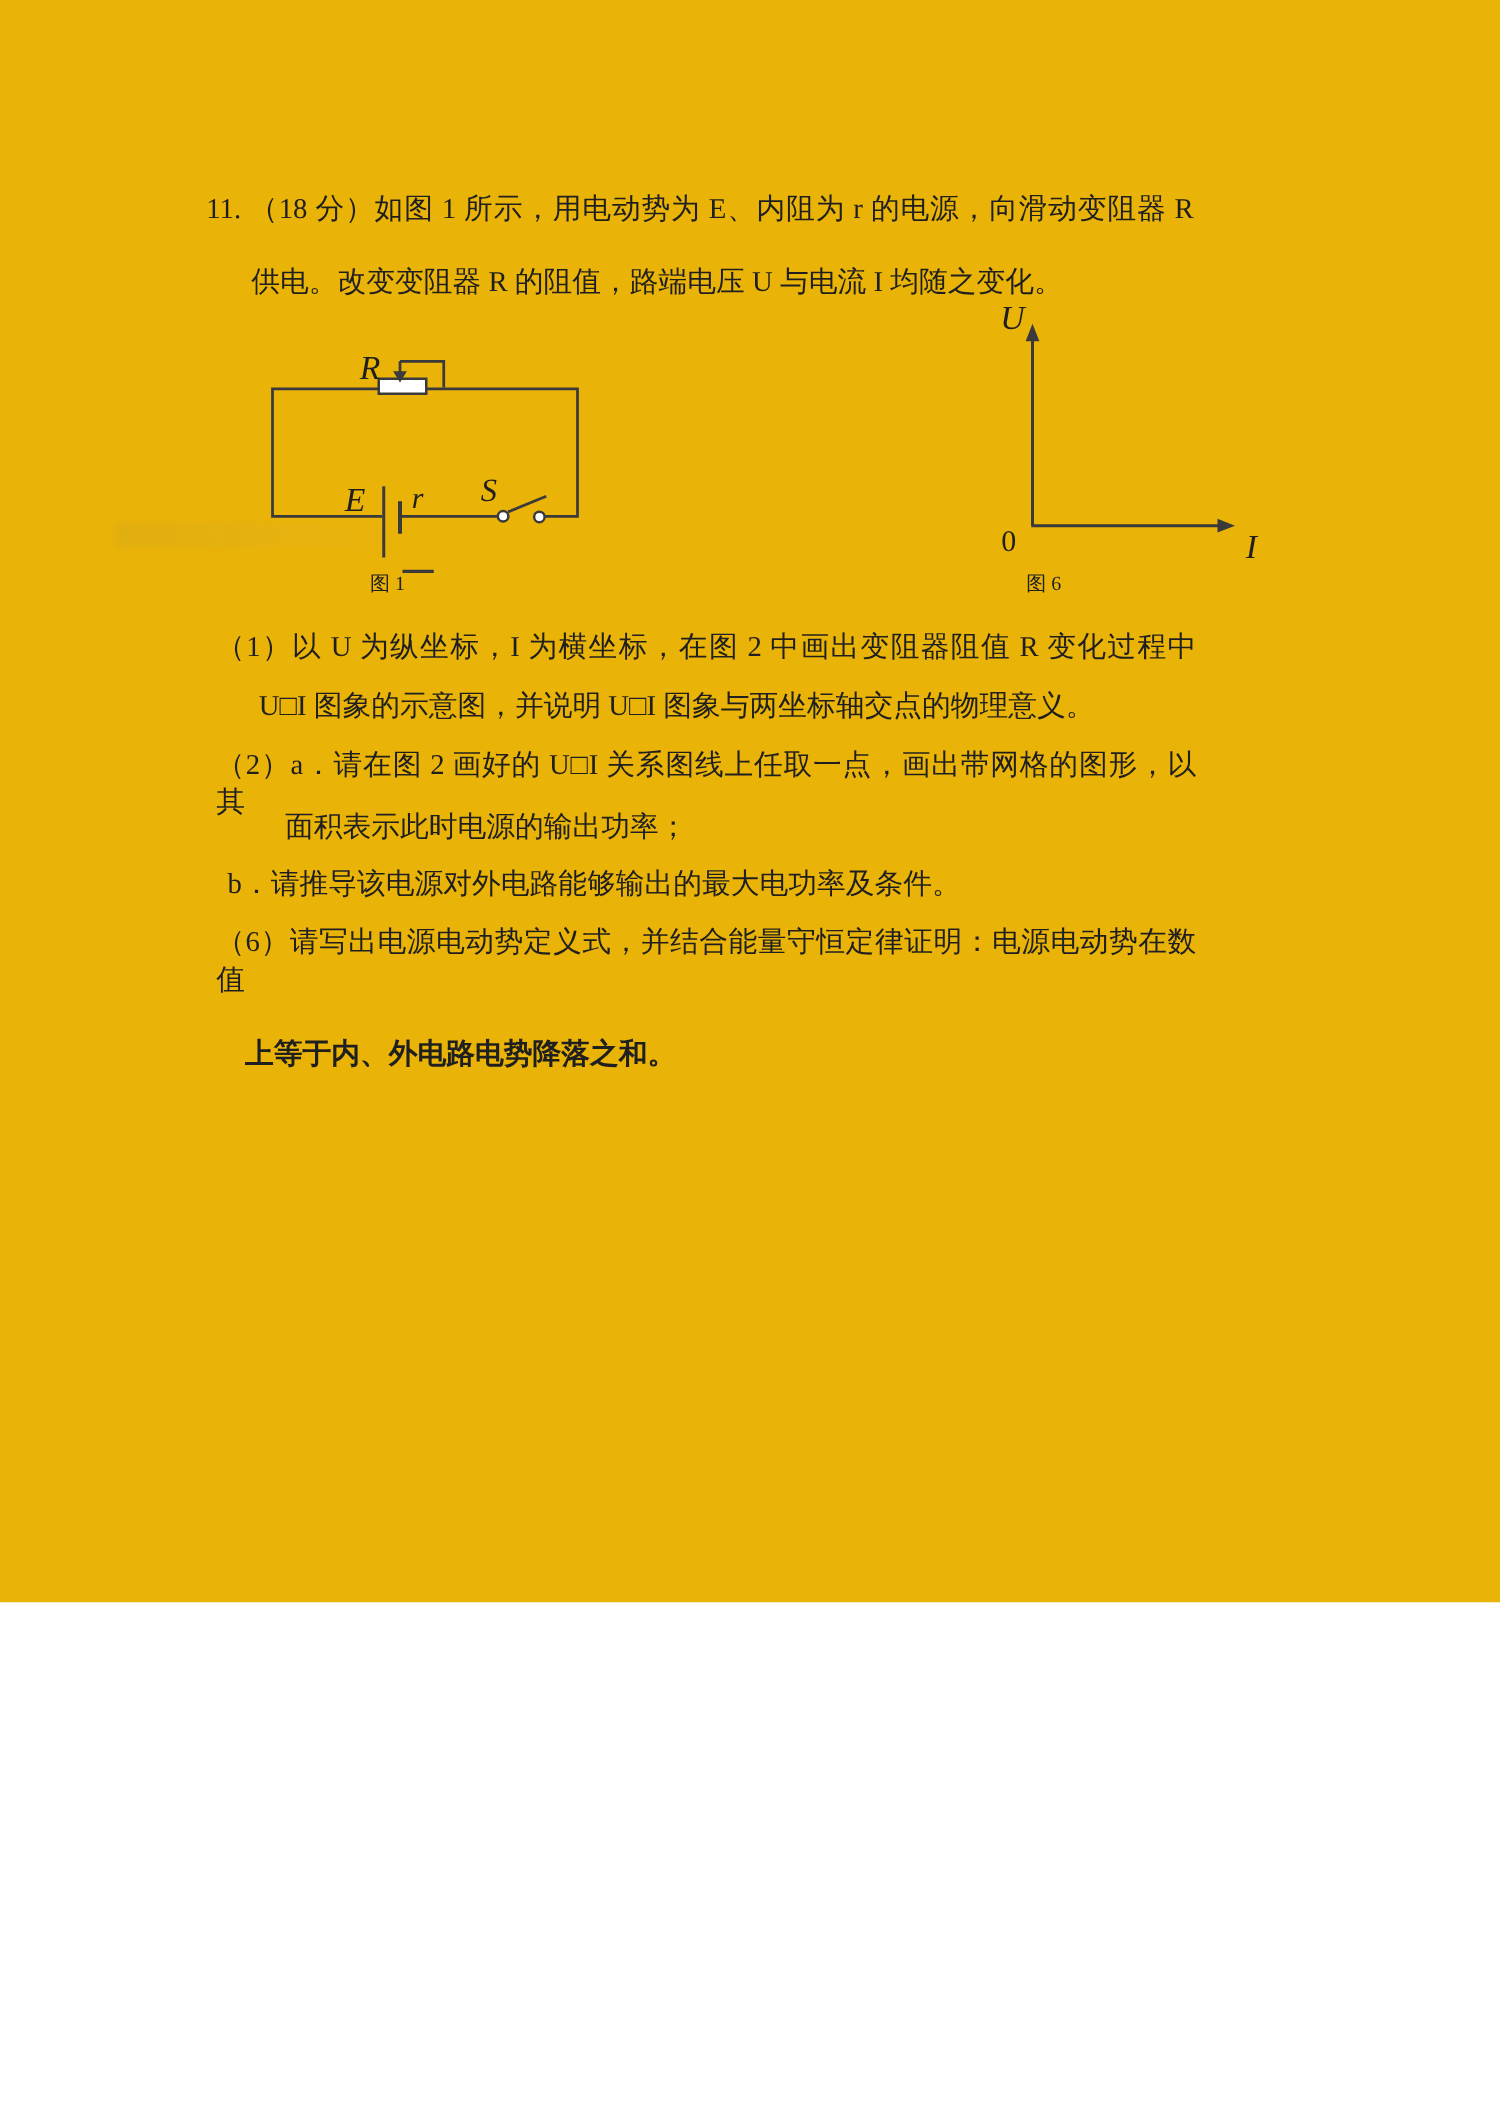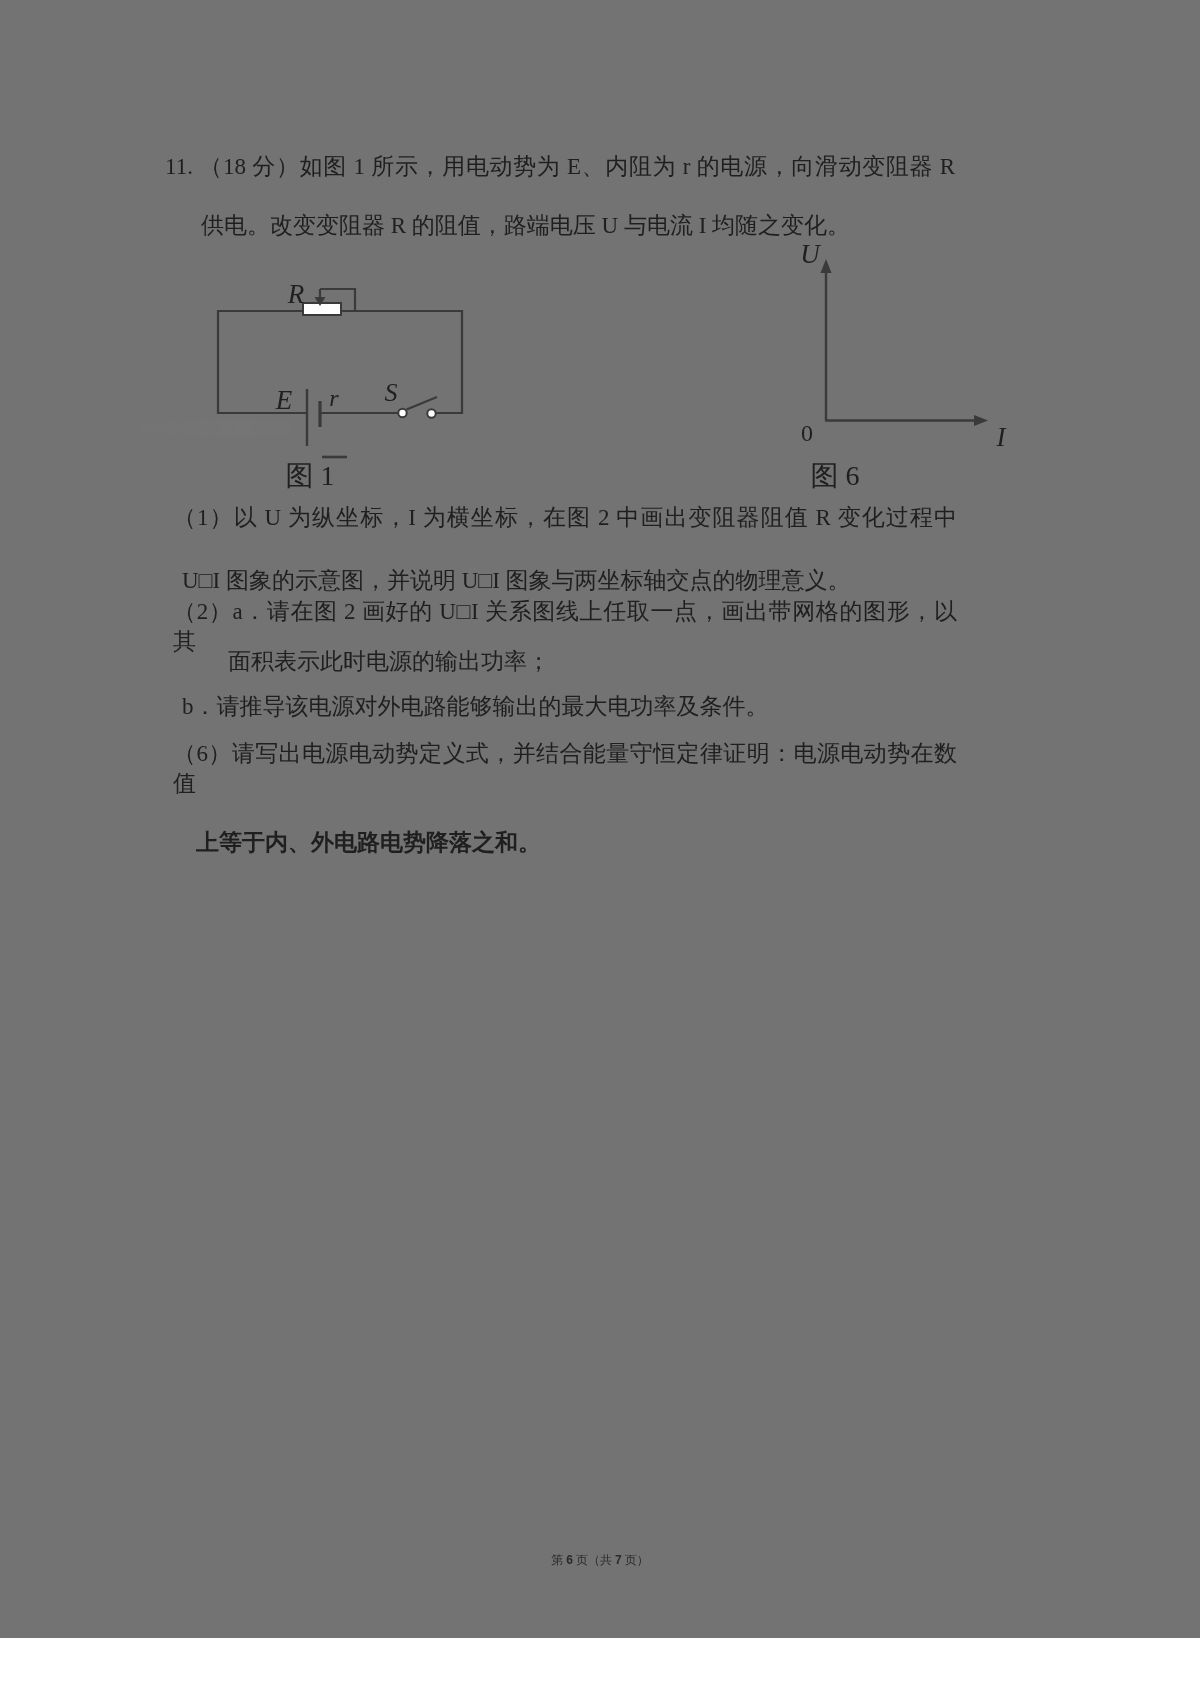--- a/index.html
+++ b/index.html
@@ -1,38 +1,38 @@
 <!DOCTYPE html>
 <html><head>
 <meta charset="utf-8">
 <style>
   html,body{margin:0;padding:0;background:#ffffff;}
   .page{
     position:relative;
-    width:1200px;height:1638px;
-    background:#737373;
+    width:1200px;height:1282px;
+    background:#eab308;
     overflow:hidden;
     font-family:"Liberation Serif","DejaVu Serif",serif;
     color:#1f1f1f;
   }
   .line{
     position:absolute;
     font-size:23px;
     line-height:30px;
     white-space:nowrap;
     color:#1f1f1f;
   }
   .jline{
     white-space:normal;
     text-align:justify;
     text-align-last:justify;
   }
   .caption{
     position:absolute;
-    font-size:28px;
+    font-size:16px;
     text-align:center;
     color:#1f1f1f;
   }
   .fig{position:absolute;}
   .footer{
     position:absolute;
     left:0; top:1552px; width:1200px;
     text-align:center;
     font-size:12px;
     color:#2a2a2a;
@@ -105,21 +105,21 @@
     <polygon points="974,415 974,426 988,420.5" fill="#3a3a3a"></polygon>
     <text class="clab" x="810" y="263" font-size="27" text-anchor="middle">U</text>
     <text class="num" x="807" y="441" font-size="24" text-anchor="middle">0</text>
     <text class="clab" x="1001" y="446" font-size="27" text-anchor="middle">I</text>
   </svg>
 
   <div class="caption" style="left:270px;top:457px;width:80px;">图 1</div>
   <div class="caption" style="left:795px;top:457px;width:80px;">图 6</div>
 
   <div class="line jline" style="left:173px;top:503px;width:784px;">（1）以 U 为纵坐标，I 为横坐标，在图 2 中画出变阻器阻值 R 变化过程中</div>
-  <div class="line" style="left:182px;top:550px;margin-top:16px;">U□I 图象的示意图，并说明 U□I 图象与两坐标轴交点的物理意义。</div>
+  <div class="line" style="left:207px;top:550px;">U□I 图象的示意图，并说明 U□I 图象与两坐标轴交点的物理意义。</div>
 
   <div class="line jline" style="left:173px;top:597px;width:784px;">（2）a．请在图 2 画好的 U□I 关系图线上任取一点，画出带网格的图形，以其</div>
   <div class="line" style="left:196px;top:647px;margin-left:32px;">面积表示此时电源的输出功率；</div>
 
   <div class="line" style="left:182px;top:692px;">b．请推导该电源对外电路能够输出的最大电功率及条件。</div>
 
   <div class="line jline" style="left:173px;top:739px;width:784px;">（6）请写出电源电动势定义式，并结合能量守恒定律证明：电源电动势在数值</div>
   <div class="line" style="left:196px;top:828px;font-weight:bold;">上等于内、外电路电势降落之和。</div>
 
   <div class="footer">

